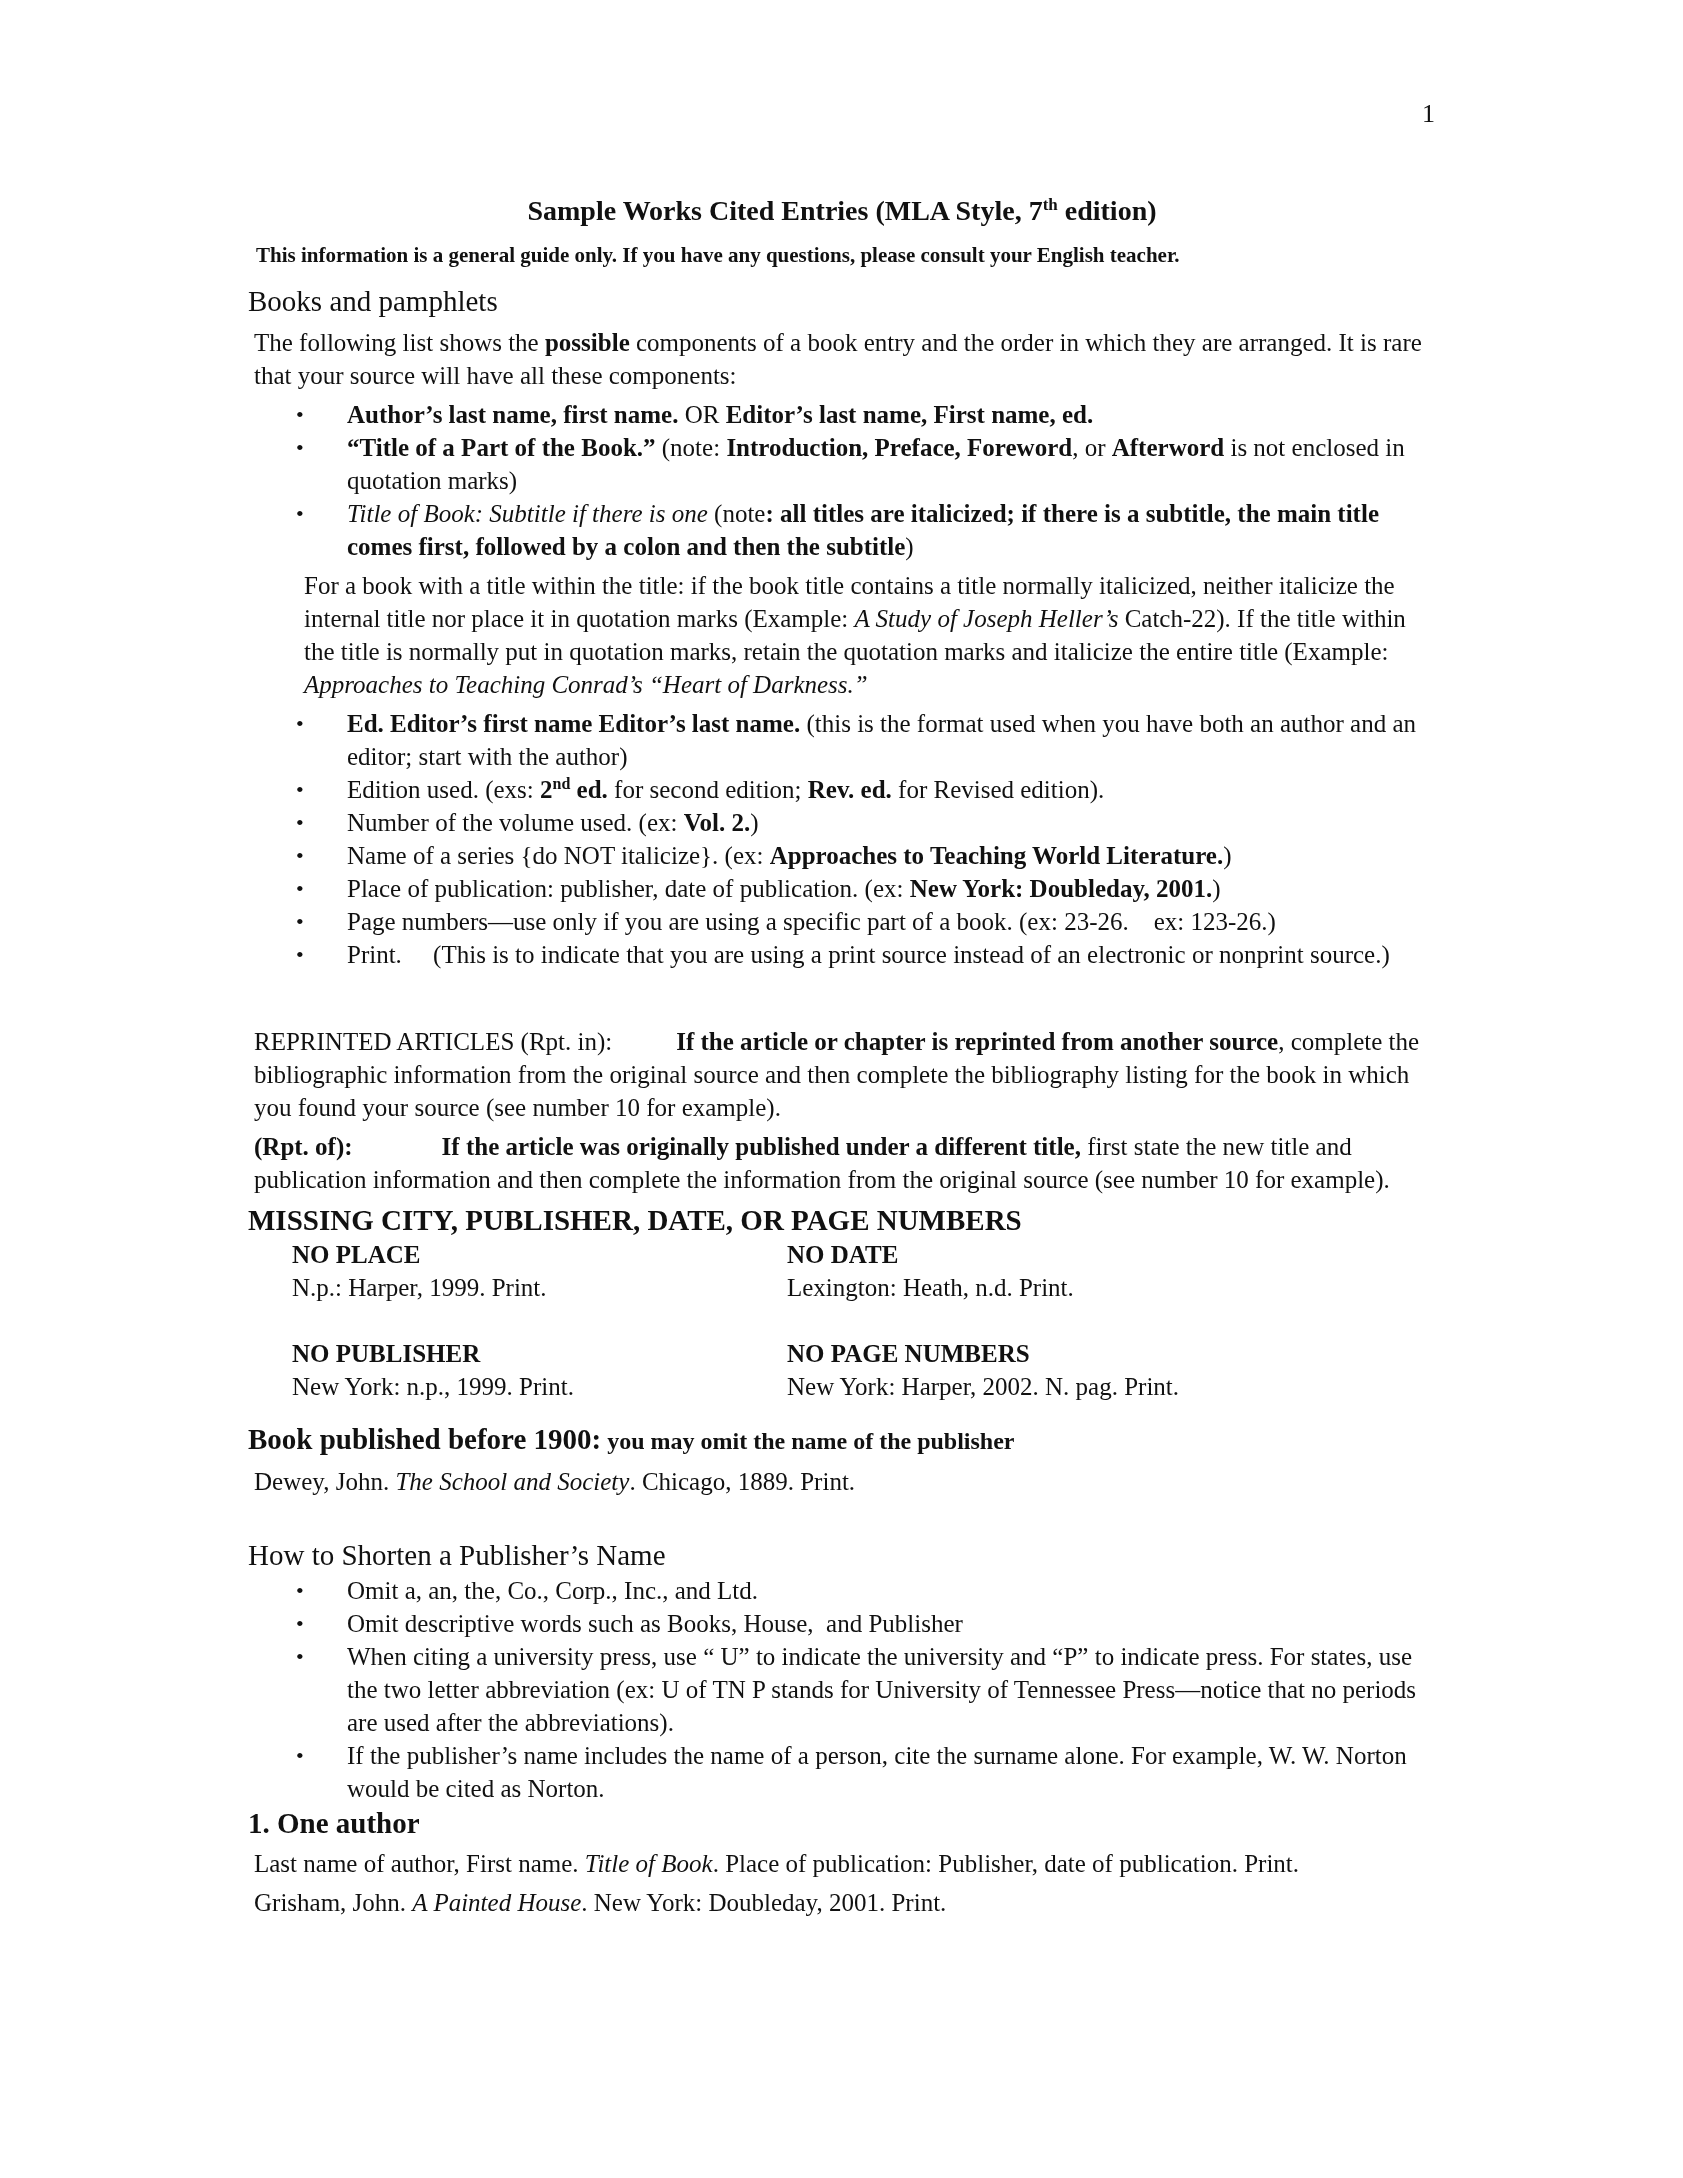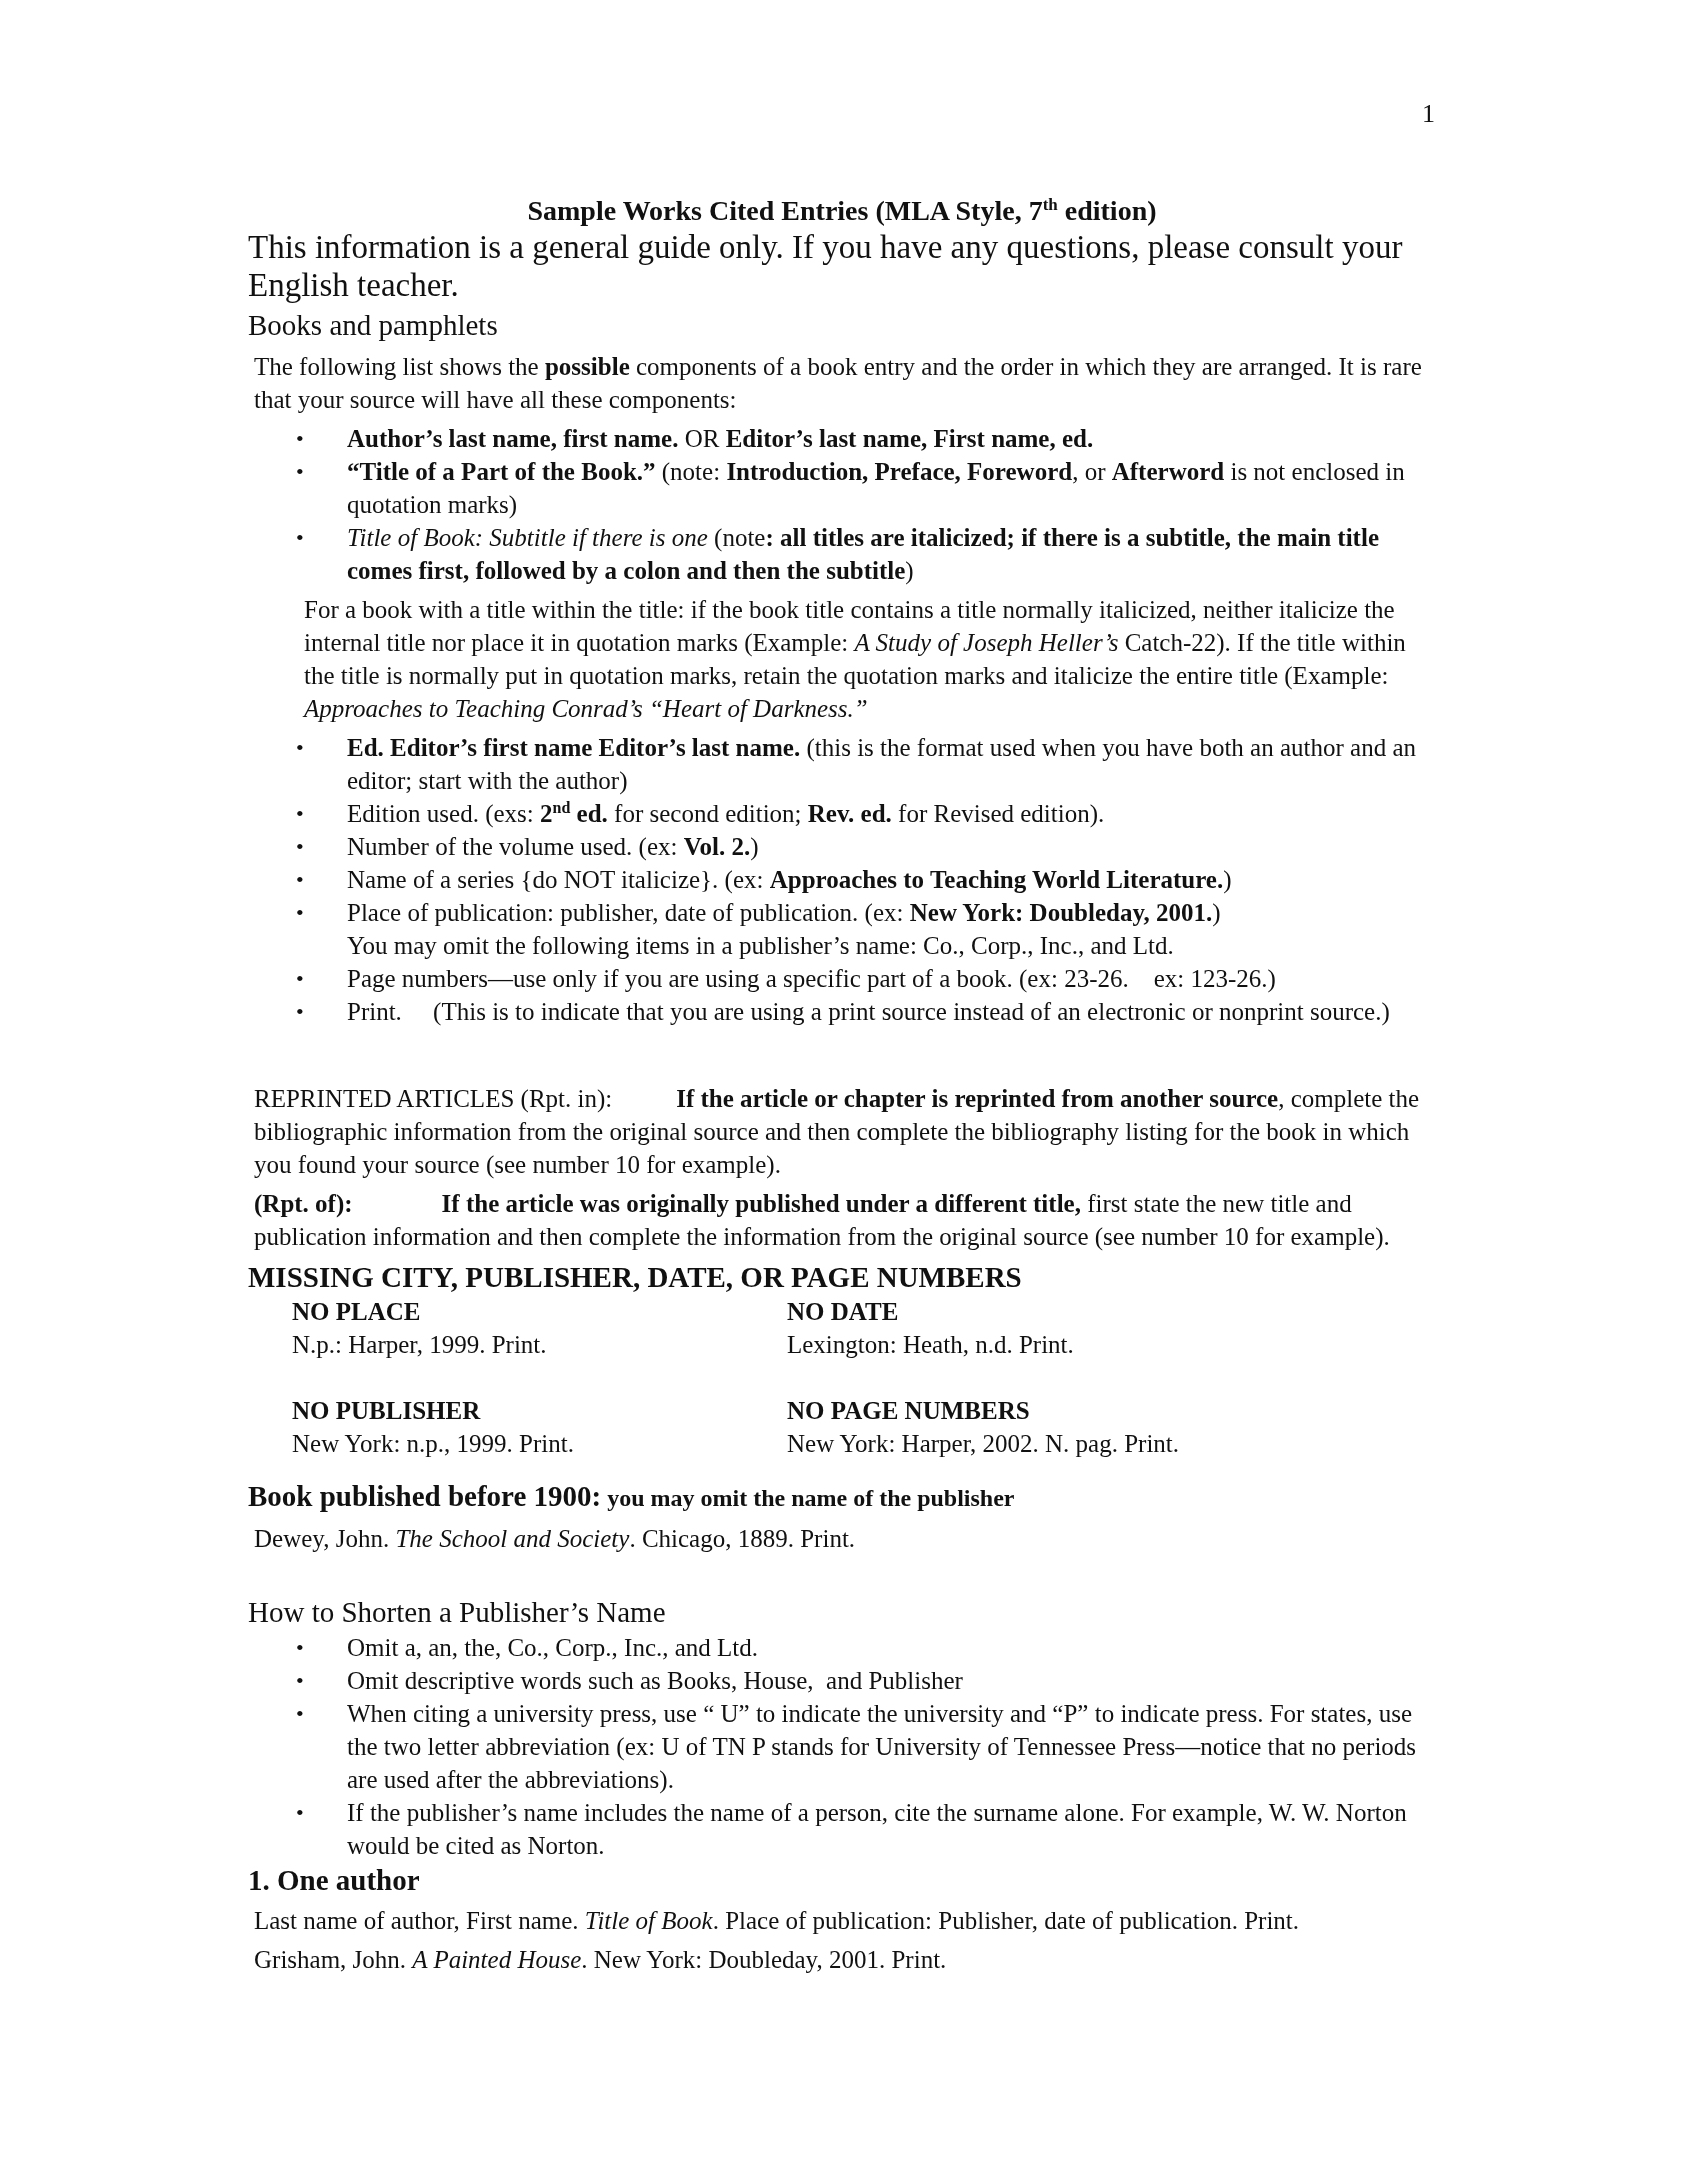--- a/index.html
+++ b/index.html
@@ -3,21 +3,21 @@
 <meta charset="utf-8">
 <style>
   html, body { margin: 0; padding: 0; background: #ffffff; }
   body { width: 1683px; height: 2178px; position: relative; overflow: hidden;
          font-family: "Liberation Serif", "DejaVu Serif", serif; color: #111; }
   .page { position: absolute; left: 0; top: 0; width: 1683px; height: 2178px; }
   .pnum { position: absolute; left: 1422px; top: 99px; font-size: 26px; }
   .content { position: absolute; left: 248px; top: 194px; width: 1188px; font-size: 25px; line-height: 33px; }
   .title { text-align: center; font-weight: bold; font-size: 28px; line-height: 34px; }
   .title sup { font-size: 17px; line-height: 0; }
-  .notice { font-weight: normal; font-size: 33px; line-height: 38px; margin: 0; }
+  .notice { font-weight: bold; font-size: 21px; line-height: 38px; margin: 8px; }
   .h-center { text-align: left; font-weight: normal; font-size: 29px; line-height: 38px; margin: 2px 0 0 0; }
   p { margin: 6px; }
   ul.bul { list-style: none; margin: 0; padding: 0; }
   ul.bul li { position: relative; padding-left: 99px; }
   ul.bul li .dot { position: absolute; left: 48px; top: 0; font-size: 22px; }
   .indent { padding-left: 50px; }
   .b { font-weight: bold; }
   .i { font-style: italic; }
   .gap-lg { height: 48px; }
   .gap-md { height: 33px; }
@@ -49,21 +49,21 @@
       <li><span class="dot">•</span><span class="i">Title of Book: Subtitle if there is one</span><span>  (note</span><span class="b">: all titles are italicized; if there is a subtitle, the main title comes first, followed by a colon and then the subtitle</span><span>)</span></li>
     </ul>
 
     <p class="indent"><span>For a book with a title within the title: if the book title contains a title normally italicized, neither italicize the internal title nor place it in quotation marks (Example: </span><span class="i">A Study of Joseph Heller’s</span><span> Catch-22). If the title within the title is normally put in quotation marks, retain the quotation marks and italicize the entire title (Example: </span><span class="i">Approaches to Teaching Conrad’s “Heart of Darkness.”</span></p>
 
     <ul class="bul">
       <li><span class="dot">•</span><span class="b">Ed. Editor’s first name Editor’s last name.</span><span> (this is the format used when you have both an author and an editor; start with the author)</span></li>
       <li><span class="dot">•</span><span>Edition used. (exs: </span><span class="b">2</span><sup class="s b">nd</sup><span class="b"> ed.</span><span> for second edition; </span><span class="b">Rev. ed.</span><span> for Revised edition).</span></li>
       <li><span class="dot">•</span><span>Number of the volume used. (ex: </span><span class="b">Vol. 2.</span><span>)</span></li>
       <li><span class="dot">•</span><span>Name of a series {do NOT italicize}. (ex: </span><span class="b">Approaches to Teaching World Literature.</span><span>)</span></li>
-      <li><span class="dot">•</span><span>Place of publication: publisher, date of publication. (ex: </span><span class="b">New York: Doubleday, 2001.</span><span>)</span><br><span>You may omit the following items in a publisher’s name: Co., Corp., Inc., and Ltd.</span></li>
+      <li><span class="dot">•</span><span>Place of publication: publisher, date of publication. (ex: </span><span class="b">New York: Doubleday, 2001.</span><span>)</span><br></li>
       <li><span class="dot">•</span><span style="white-space:pre-wrap">Page numbers—use only if you are using a specific part of a book. (ex: 23-26.    ex: 123-26.)</span></li>
       <li><span class="dot">•</span><span style="white-space:pre-wrap">Print.     (This is to indicate that you are using a print source instead of an electronic or nonprint source.)</span></li>
     </ul>
 
     <div class="gap-lg"></div>
 
     <p><span class="tab1-wrap">REPRINTED ARTICLES (Rpt. in):</span><span class="tab1"></span><span class="b">If the article or chapter is reprinted from another source</span><span>, complete the bibliographic information from the original source and then complete the bibliography listing for the book in which you found your source (see number 10 for example).</span></p>
     <p><span class="b">(Rpt. of):</span><span class="tab2"></span><span class="b">If the article was originally published under a different title,</span><span> first state the new title and publication information and then complete the information from the original source (see number 10 for example).</span></p>
 
     <div class="h-upper">MISSING CITY, PUBLISHER, DATE, OR PAGE NUMBERS</div>

